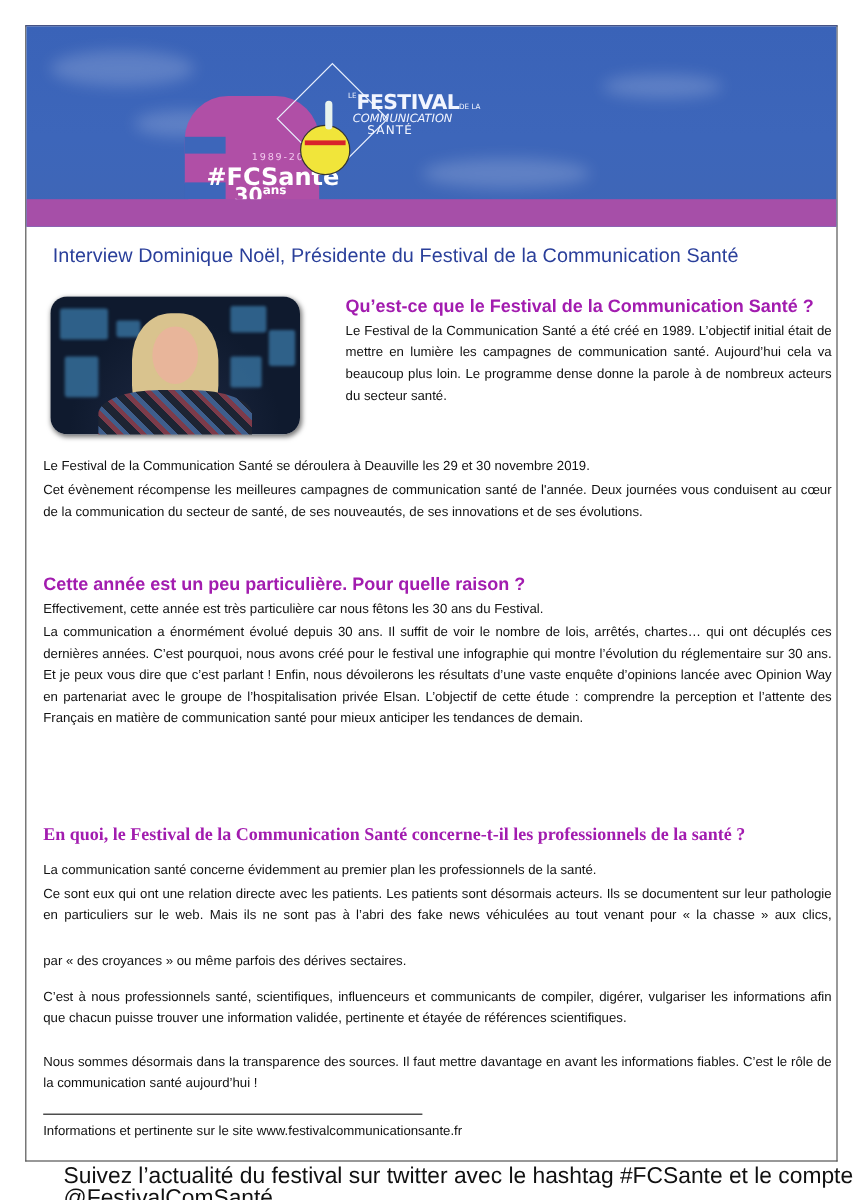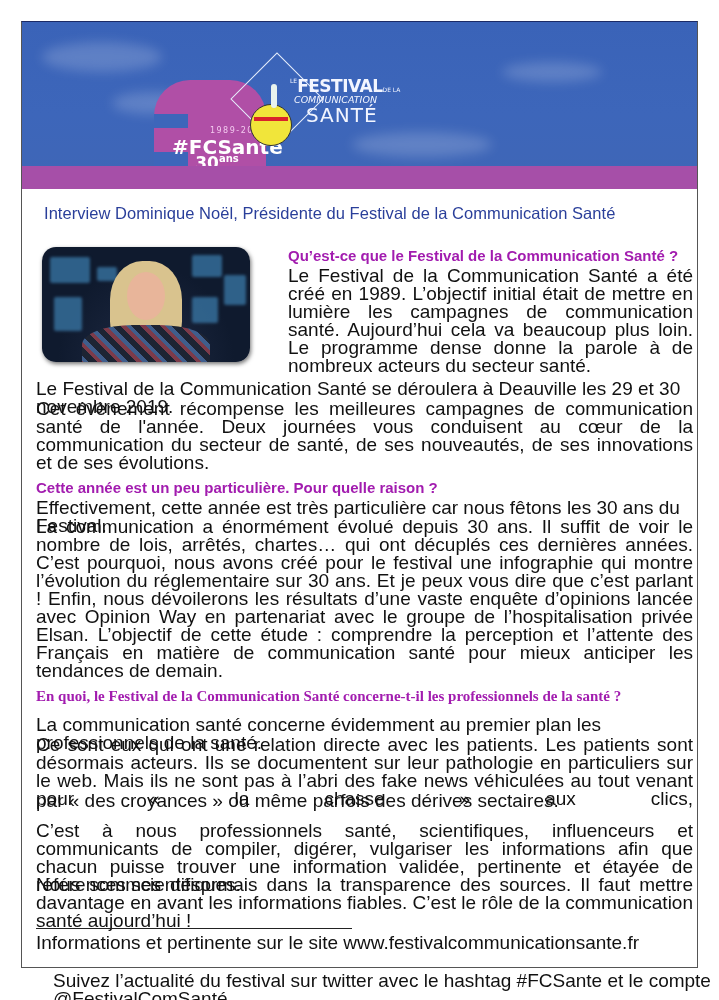--- a/index.html
+++ b/index.html
@@ -25,38 +25,38 @@
       border: 1.5px solid #e7eefc; transform: rotate(45deg); }
     .yellow { position: absolute; left: 228px; top: 82px; width: 40px; height: 40px; border-radius: 50%;
       background: #f1e53a; border: 1px solid #333; }
     .yellow .red { position: absolute; left: 3px; top: 12px; width: 34px; height: 4px; background: #d9232b; }
     .figure { position: absolute; left: 249px; top: 62px; width: 6px; height: 24px; background: #e8f3ee; border-radius: 3px; }
     .logo-text { position: absolute; left: 268px; top: 56px; color: #f2f5ff; font-family: "DejaVu Sans", sans-serif; line-height: 1; }
     .logo-text .le { font-size: 6px; vertical-align: top; }
     .logo-text .fest { font-size: 17px; font-weight: bold; letter-spacing: -0.5px; }
     .logo-text .dela { font-size: 6px; }
     .logo-text .comm { font-size: 9.5px; display: block; margin-left: 4px; font-style: italic; }
-    .logo-text .sante { font-size: 20px; display: block; margin-left: 16px; letter-spacing: 1px; }
+    .logo-text .sante { font-size: 10px; display: block; margin-left: 16px; letter-spacing: 1px; }
 
     .content { position: absolute; left: 0; top: 0; width: 719px; }
     .title { position: absolute; left: 44px; top: 204px; font-size: 16.5px; color: #2a3f9a;
       font-family: "Liberation Sans", sans-serif; letter-spacing: 0.05px; }
     .photo { position: absolute; left: 42px; top: 247px; width: 208px; height: 115px; border-radius: 14px;
       overflow: hidden; box-shadow: 1px 2px 4px rgba(0,0,0,0.55);
       background: radial-gradient(ellipse at 50% 100%, #1f2a44 0%, #0f1a2e 60%),
                   linear-gradient(90deg, #142336, #20405e); }
     .photo .screen { position: absolute; background: #3a79a8; opacity: 0.75; border-radius: 2px; filter: blur(1.5px); }
     .photo .hair { position: absolute; left: 68px; top: 14px; width: 72px; height: 86px; border-radius: 45% 45% 30% 30%;
       background: #d9c38e; }
     .photo .face { position: absolute; left: 85px; top: 25px; width: 38px; height: 48px; border-radius: 50%; background: #e8b59a; }
     .photo .body { position: absolute; left: 40px; top: 78px; width: 128px; height: 50px; border-radius: 40% 40% 0 0;
       background: repeating-linear-gradient(45deg, #1d2433 0 6px, #7d3b4a 6px 10px, #3f5e8c 10px 14px); }
 
     .q { position: absolute; color: #a21caf; font-weight: bold; font-size: 15px; font-family: "Liberation Sans", sans-serif; }
-    .p { position: absolute; font-size: 19px; line-height: 18px; color: #111; text-align: justify;
+    .p { position: absolute; font-size: 11px; line-height: 18px; color: #111; text-align: justify;
       font-family: "Liberation Sans", sans-serif; }
     .p.left { text-align: left; }
     .rule { position: absolute; left: 36px; top: 928px; width: 316px; height: 1px; background: #222; }
   </style>
 </head>
 <body>
 
 <div class="frame">
   <div class="banner">
     <div class="cloud" style="left:20px;top:20px;width:120px;height:30px;"></div>

